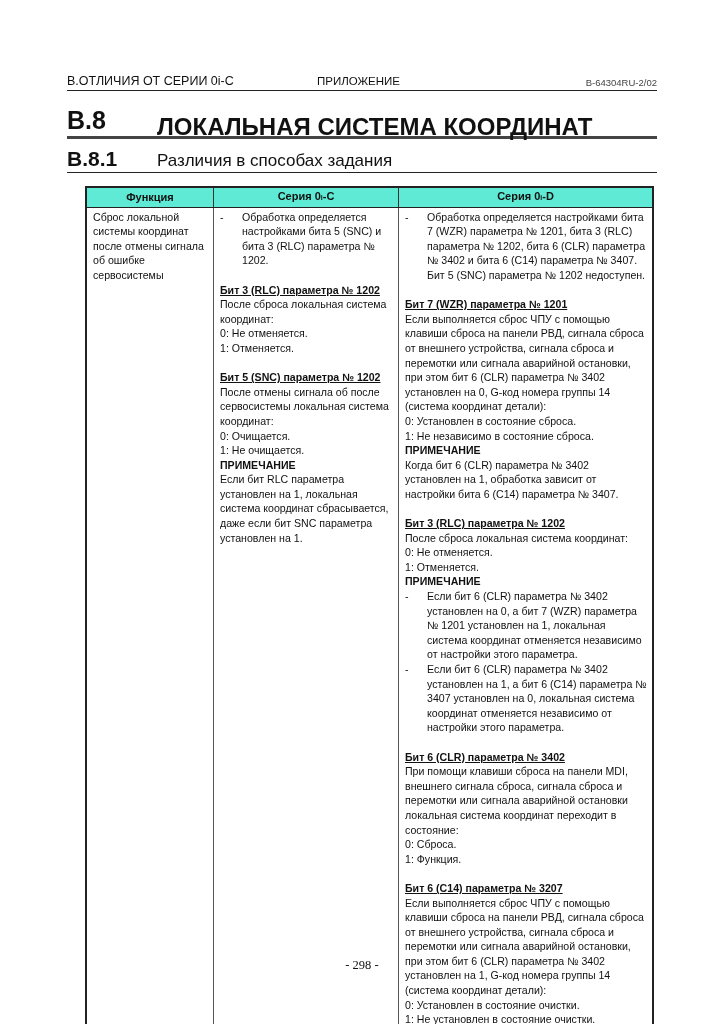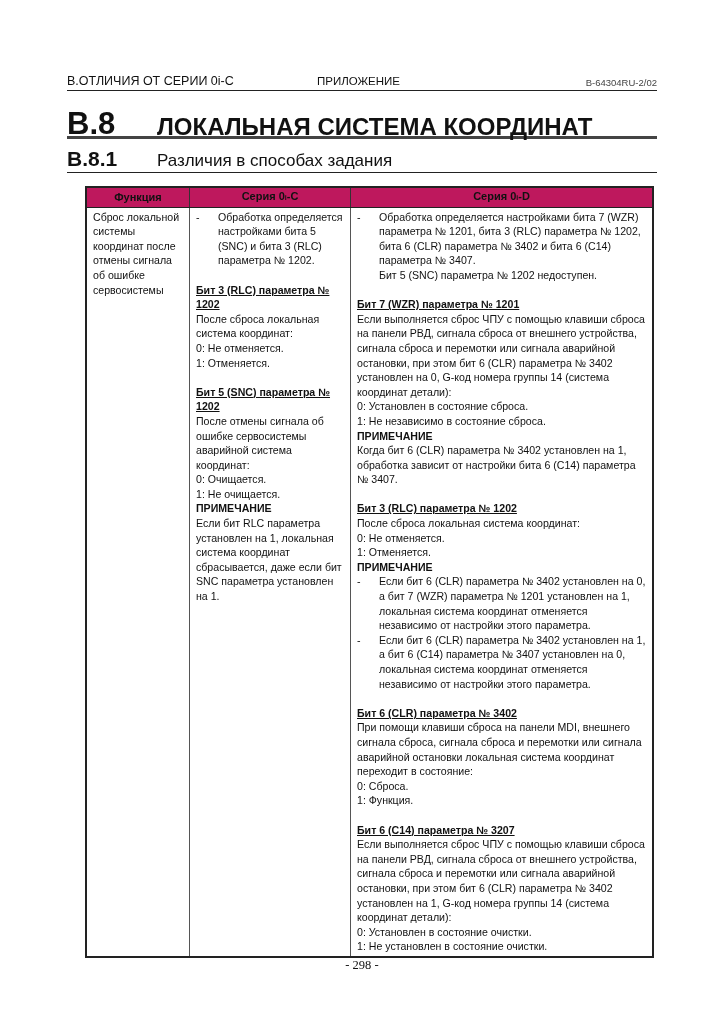--- a/index.html
+++ b/index.html
@@ -5,32 +5,32 @@
   html, body { margin: 0; padding: 0; background: #ffffff; }
   body { width: 724px; height: 1024px; position: relative; overflow: hidden;
          font-family: "Liberation Sans", sans-serif; color: #111; }
   .hdr { position: absolute; left: 67px; top: 74px; width: 590px; height: 16px;
          border-bottom: 1.5px solid #222; font-size: 12.5px; }
   .hdr .left { position: absolute; left: 0; top: 0; }
   .hdr .mid { position: absolute; left: 250px; top: 1px; font-size: 11.5px; }
   .hdr .right { position: absolute; right: 0; top: 3px; font-size: 9.5px; color: #444; }
   .h1 { position: absolute; left: 67px; top: 106px; width: 590px; height: 30px;
         border-bottom: 3px solid #444; }
-  .h1 .num { position: absolute; left: 0; top: 0; font-size: 31px; font-weight: bold; text-align: center; }
+  .h1 .num { position: absolute; left: 0; top: 0; font-size: 25px; font-weight: bold; text-align: center; }
   .h1 .title { position: absolute; left: 90px; top: 7px; font-size: 24px; font-weight: bold; }
   .h2 { position: absolute; left: 67px; top: 147px; width: 590px; height: 25px;
         border-bottom: 1.5px solid #222; }
   .h2 .num { position: absolute; left: 0; top: 0; font-size: 21px; font-weight: bold; }
   .h2 .title { position: absolute; left: 90px; top: 4px; font-size: 17px; font-weight: normal; text-align: right; }
 
   table.cmp { position: absolute; left: 85px; top: 186px; width: 569px;
               border-collapse: collapse; border: 2px solid #222;
               font-size: 10.6px; line-height: 14.6px; }
-  table.cmp th { background: #be185d; font-weight: bold; font-size: 11px;
-                 border: 1px solid #333; border-bottom: 1.5px solid #222; padding: 1px 4px; height: 14px; }
+  table.cmp th { background: #5eead4; font-weight: bold; font-size: 11px;
+                 border: 1px solid #333; border-bottom: 1.5px solid #222; padding: 1px 16px; height: 14px; }
   table.cmp td { border: 1px solid #555; vertical-align: top; padding: 2px 5px 2px 6px; }
   .c1 { width: 94px; }
   .c2 { width: 152px; }
   .sub { font-size: 7px; }
   .ul { text-decoration: underline; font-weight: bold; }
   .b { font-weight: bold; }
   .bul { display: flex; }
   .bul .dash { width: 22px; flex: none; }
   .gap { height: 14.6px; }
   .footer { position: absolute; left: 0; width: 724px; top: 958px; text-align: center;
@@ -72,21 +72,21 @@
           <span class="dash">-</span>
           <span>Обработка определяется настройками бита 5 (SNC) и бита 3 (RLC) параметра № 1202.</span>
         </div>
         <div class="gap"></div>
         <div class="ul">Бит 3 (RLC) параметра № 1202</div>
         <div>После сброса локальная система координат:</div>
         <div>0:  Не отменяется.</div>
         <div>1:  Отменяется.</div>
         <div class="gap"></div>
         <div class="ul">Бит 5 (SNC) параметра № 1202</div>
-        <div>После отмены сигнала об ошибке сервосистемы аварийной система координат:</div>
+        <div>После отмены сигнала об после сервосистемы локальная система координат:</div>
         <div>0:  Очищается.</div>
         <div>1:  Не очищается.</div>
         <div class="b">ПРИМЕЧАНИЕ</div>
         <div>Если бит RLC параметра установлен на 1, локальная система координат сбрасывается, даже если бит SNC параметра установлен на 1.</div>
       </td>
 
       <td>
         <div class="bul">
           <span class="dash">-</span>
           <span><span>Обработка определяется настройками бита 7 (WZR) параметра № 1201, бита 3 (RLC) параметра № 1202, бита 6 (CLR) параметра № 3402 и бита 6 (C14) параметра № 3407.</span><br><span>Бит 5 (SNC) параметра № 1202 недоступен.</span></span>

